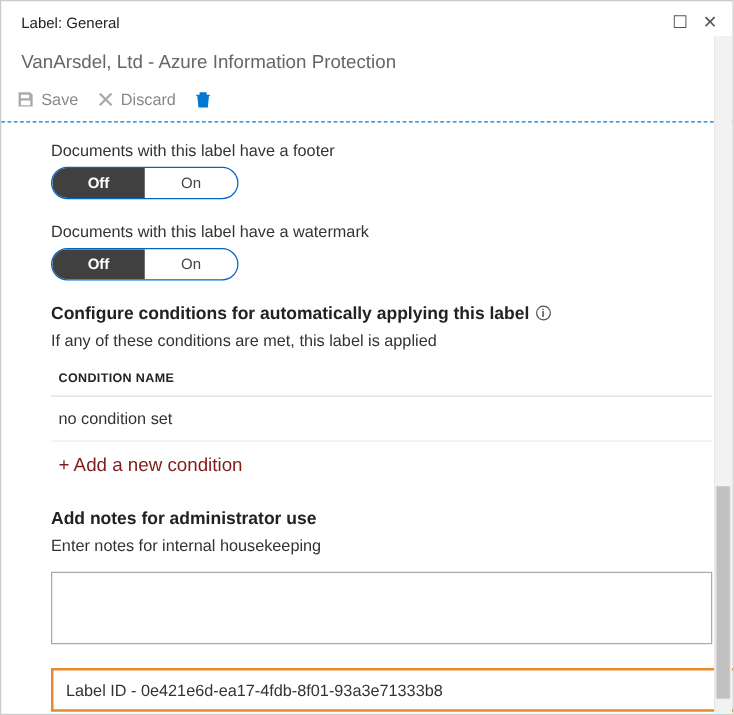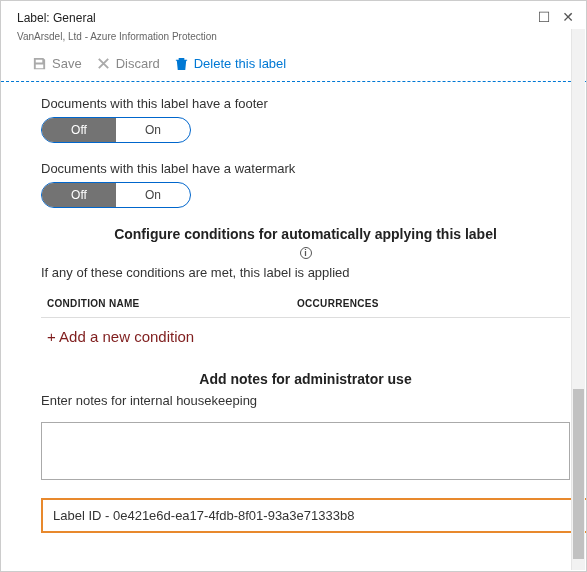--- a/index.html
+++ b/index.html
@@ -1,34 +1,34 @@
 <!DOCTYPE html>
 <html><head>
 <meta charset="utf-8">
 <style>
 * { box-sizing: border-box; margin: 0; padding: 0; font-family: "Segoe UI", Arial, sans-serif; }
 body { width: 587px; height: 572px; background: #fff; border: 1px solid #ccc; position: relative; overflow: hidden; }
 .header { padding: 10px 16px 6px; position: relative; }
 .title { font-size: 12px; font-weight: 400; color: #222; }
-.subtitle { font-size: 10px; color: #666; margin-top: 6px; }
+.subtitle { font-size: 15px; color: #666; margin-top: 16px; }
 .winbtns { position: absolute; top: 8px; right: 12px; display: flex; gap: 12px; }
 .winbtns span { font-size: 14px; color: #555; cursor: pointer; }
-.toolbar { display: flex; align-items: center; gap: 14px; padding: 8px 31px 10px; border-bottom: 1px dashed #0078d4; }
+.toolbar { display: flex; align-items: center; gap: 14px; padding: 8px 12px 10px; border-bottom: 1px dashed #0078d4; }
 .tbtn { display: flex; align-items: center; gap: 5px; font-size: 13px; color: #888; cursor: pointer; }
 .tbtn.active { color: #0078d4; }
 .icon-svg { width: 15px; height: 15px; }
 .content { padding: 14px 16px 10px; overflow-y: auto; height: 480px; margin-left: 24px; }
 .scrollbar { position: absolute; right: 1px; top: 28px; bottom: 1px; width: 14px; background: #f2f2f2; border-left: 1px solid #e5e5e5; }
 .thumb { position: absolute; left: 1px; right: 1px; top: 360px; height: 170px; background: #c1c1c1; }
 .row-lbl { font-size: 13px; color: #333; margin-bottom: 6px; }
 .toggle { width: 150px; height: 26px; border: 1px solid #0066cc; border-radius: 13px; display: flex; overflow: hidden; margin-bottom: 18px; cursor: pointer; }
 .toggle .half { flex: 1; display: flex; align-items: center; justify-content: center; font-size: 12px; }
-.toggle .active { background: #737373; color: #fff; font-weight: 400; }
+.toggle .active { background: #404040; color: #fff; font-weight: 700; }
 .toggle .inactive { color: #444; text-align: right; }
-.h2 { font-size: 14px; font-weight: 700; color: #222; margin-top: 16px; margin-bottom: 6px; display: flex; align-items: center; gap: 5px; flex-direction: column; }
+.h2 { font-size: 14px; font-weight: 700; color: #222; margin-top: 16px; margin-bottom: 6px; display: flex; align-items: center; gap: 5px; }
 .infoicon { width: 12px; height: 12px; border: 1px solid #555; border-radius: 50%; font-size: 9px; display: inline-flex; align-items: center; justify-content: center; color: #555; }
 .helper { font-size: 13px; color: #333; margin-bottom: 10px; }
 .tblhead { display: flex; font-size: 10px; font-weight: 700; letter-spacing: 0.3px; color: #222; padding: 8px 6px; border-bottom: 1px solid #ddd; align-items: center; }
 .col1 { flex: 0 0 250px; }
 .col2 { flex: 1; }
 .tblrow { font-size: 13px; color: #333; padding: 10px 6px; border-bottom: 1px solid #eee; }
 .addlink { color: #7f1d1d; font-size: 15px; padding: 10px 6px; cursor: pointer; }
 .notebox { width: 100%; height: 58px; border: 1px solid #aaa; margin-top: 4px; padding: 6px; font-size: 13px; resize: none; }
 .labelid { border: 2px solid #e8892d; padding: 8px 10px; font-size: 13px; color: #333; margin-top: 14px; width: 550px; }
 </style>
@@ -54,21 +54,20 @@
   <div class="tbtn">
     <svg class="icon-svg" viewBox="0 0 16 16">
         <path stroke="#aaa" stroke-width="2" d="M3 3l10 10M13 3L3 13"></path>
       </svg>
     <span>Discard</span>
   </div>
   <div class="tbtn active">
     <svg class="icon-svg" viewBox="0 0 16 16">
         <path fill="#0078d4" d="M3 5h10l-1 10H4L3 5zm2-3h6v2H5V2zM2 4h12v1H2z"></path>
       </svg>
-    <span>Delete this label</span>
   </div>
 </div>
 
 <div class="content">
   <div class="row-lbl">Documents with this label have a footer</div>
   <div class="toggle">
     <div class="half active">Off</div>
     <div class="half inactive">On</div>
   </div>
 
@@ -78,22 +77,22 @@
     <div class="half inactive">On</div>
   </div>
 
   <div class="h2">
     <span>Configure conditions for automatically applying this label</span>
     <span class="infoicon">i</span>
   </div>
   <div class="helper">If any of these conditions are met, this label is applied</div>
   <div class="tblhead">
     <div class="col1">CONDITION NAME</div>
-    <div class="col2">OCCURRENCES</div>
   </div>
+  <div class="tblrow">no condition set</div>
   <div class="addlink">+ Add a new condition</div>
 
   <div class="h2">Add notes for administrator use</div>
   <div class="helper">Enter notes for internal housekeeping</div>
   <textarea class="notebox" style=""></textarea>
 
   <div class="labelid">Label ID - 0e421e6d-ea17-4fdb-8f01-93a3e71333b8</div>
 </div>
 
 <div class="scrollbar">

